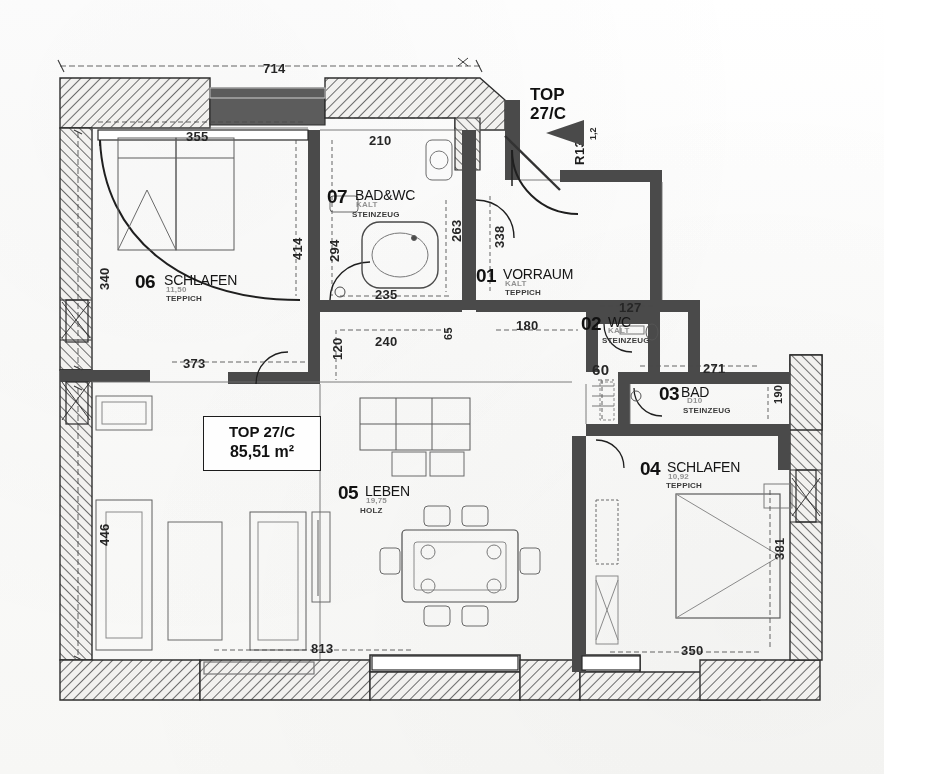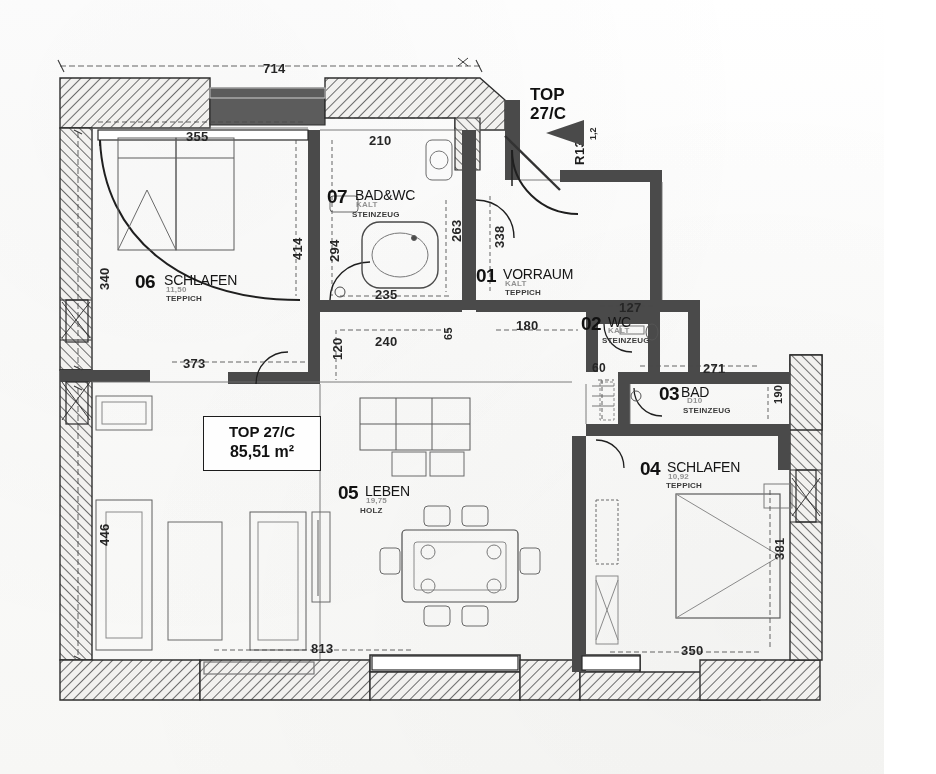--- a/index.html
+++ b/index.html
@@ -348,21 +348,21 @@
 
   <div class="dim-label vert" style="left:449px; top:242px;">263</div>
   <div class="dim-label vert" style="left:492px; top:248px;">338</div>
 
   <div class="dim-label" style="left:375px; top:287px;">235</div>
   <div class="dim-label" style="left:375px; top:318px;margin-top:16px;">240</div>
   <div class="dim-label vert" style="left:442px; top:340px; font-size:11px;">65</div>
   <div class="dim-label" style="left:516px; top:318px;">180</div>
 
   <div class="dim-label" style="left:619px; top:300px;">127</div>
-  <div class="dim-label" style="left:592px; top:361px; font-size:12px;">60</div>
+  <div class="dim-label" style="left:592px; top:361px; font-size:15px;">60</div>
   <div class="dim-label" style="left:703px; top:361px;">271</div>
   <div class="dim-label vert" style="left:772px; top:404px; font-size:11px;">190</div>
   <div class="dim-label vert" style="left:772px; top:560px;">381</div>
 
   <div class="dim-label" style="left:311px; top:641px;">813</div>
   <div class="dim-label" style="left:681px; top:643px;">350</div>
 
   <div class="room-num" style="left:135px; top:271px;">06</div>
   <div class="room-name" style="left:164px; top:272px;">SCHLAFEN</div>
   <div class="room-sub faint" style="left:166px; top:285px;">11,50</div>

